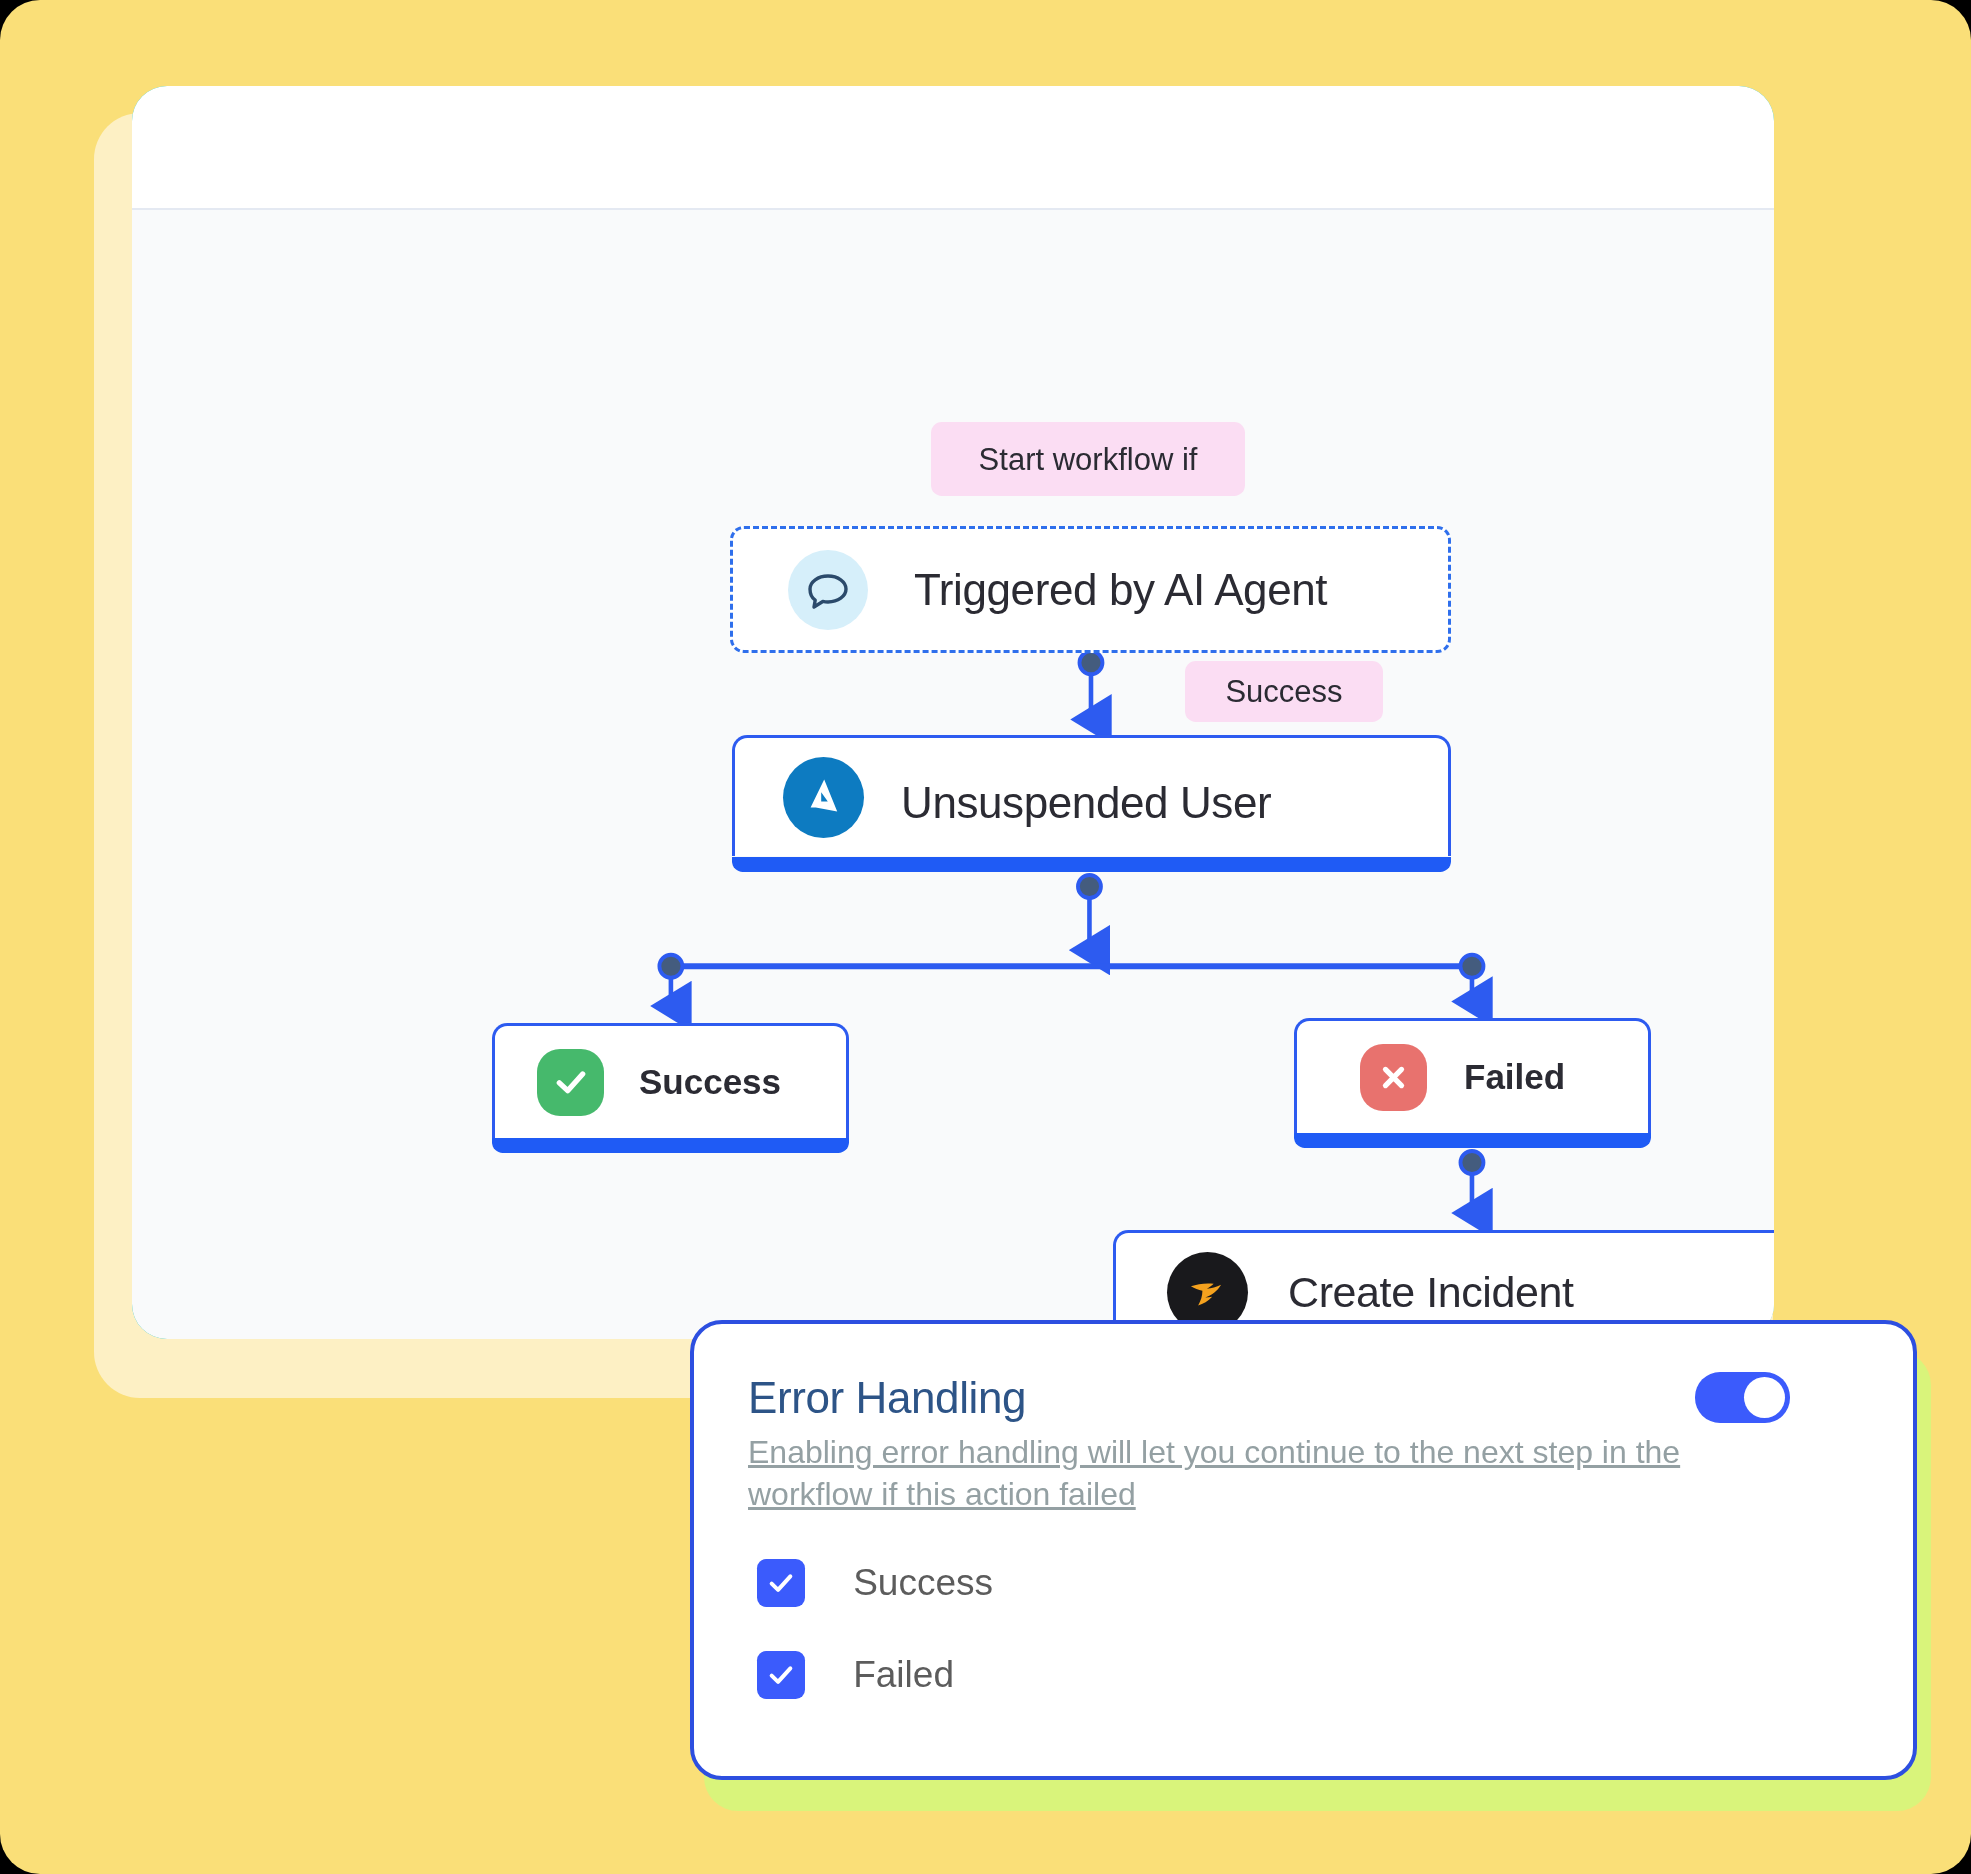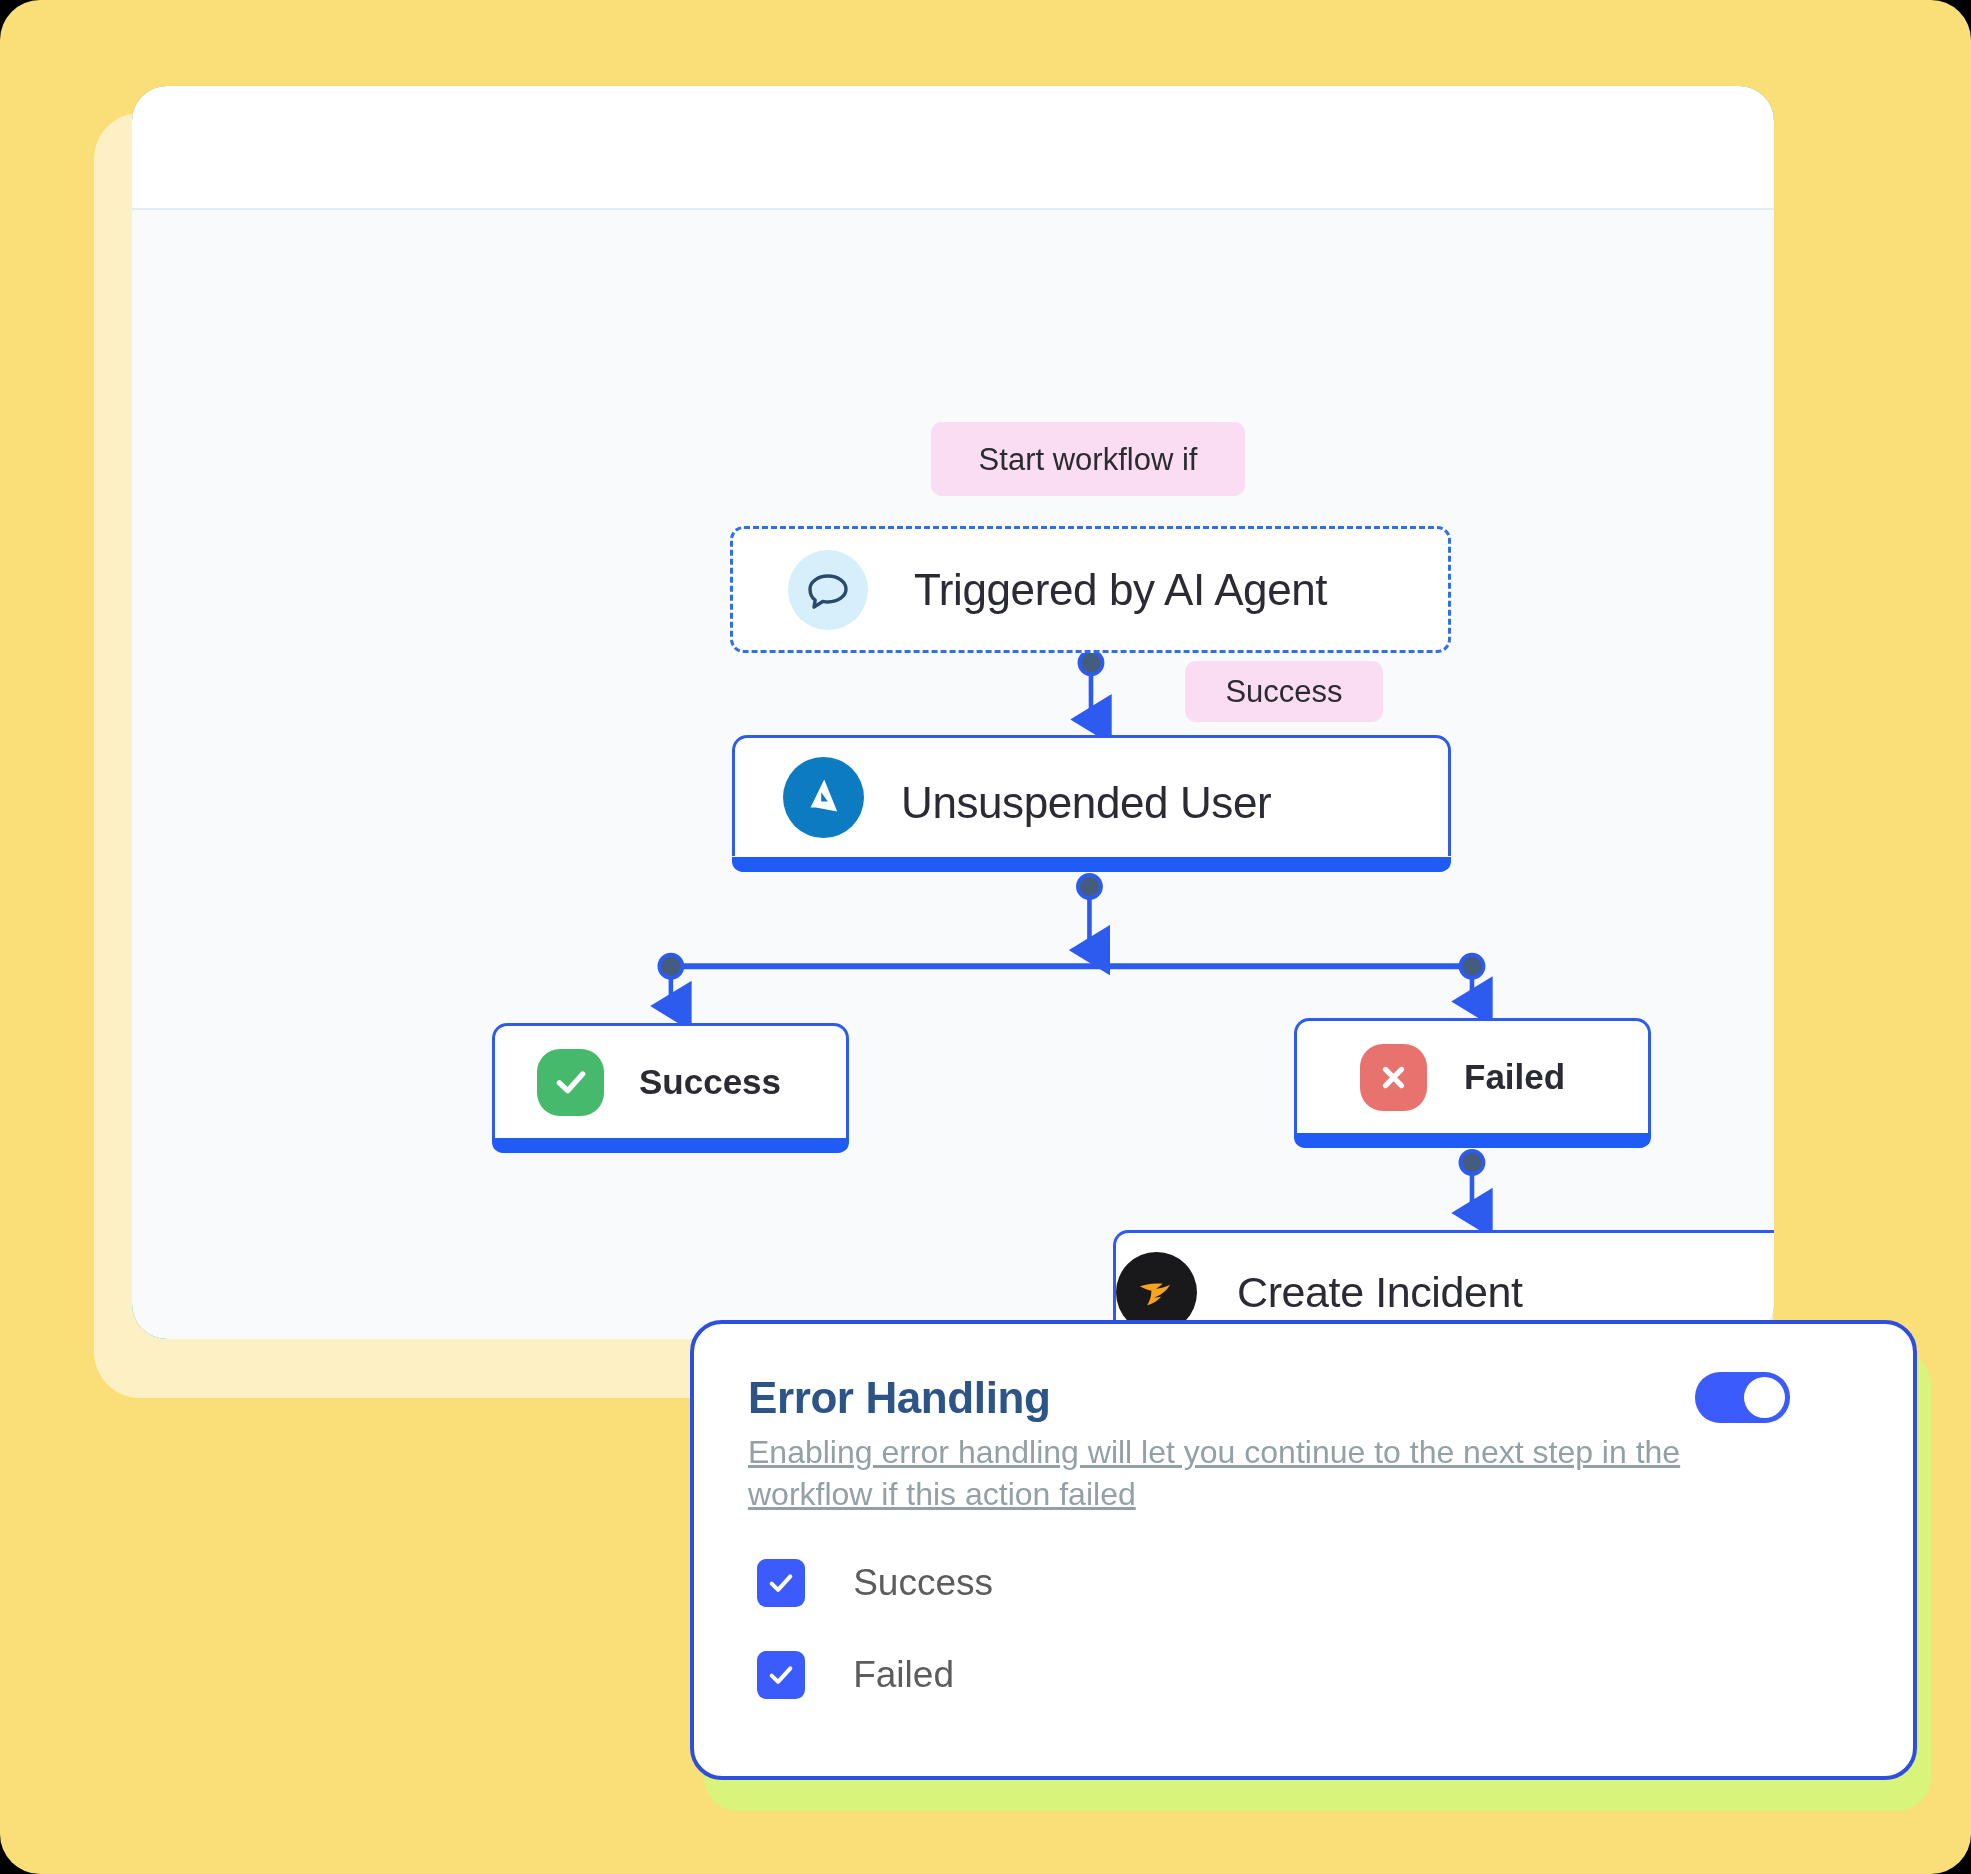--- a/index.html
+++ b/index.html
@@ -152,21 +152,21 @@
   #node-azure .node-label { font-size: 44px; margin-left: 37px; letter-spacing: -0.4px; margin-top: 12px; }
 
   #node-success { left: 360px; top: 937px; width: 357px; height: 115px; padding-left: 42px; }
   #bar-success  { left: 360px; top: 1052px; width: 357px; height: 14.6px; }
   #node-success .node-label { font-size: 35px; font-weight: bold; margin-left: 35px; }
 
   #node-failed { left: 1162px; top: 932px; width: 357px; height: 115px; padding-left: 63px; }
   #bar-failed  { left: 1162px; top: 1047px; width: 357px; height: 14.6px; }
   #node-failed .node-label { font-size: 35px; font-weight: bold; margin-left: 37px; }
 
-  #node-incident { left: 981px; top: 1144px; width: 728px; height: 121px; }
+  #node-incident { left: 981px; top: 1144px; width: 728px; height: 121px; padding-left: 51px; }
   #node-incident .node-label { font-size: 43px; margin-left: 40px; letter-spacing: -0.4px; }
 
   
   .squircle {
     width: 67px;
     height: 67px;
     border-radius: 23px / 23px;
     display: flex;
     align-items: center;
     justify-content: center;
@@ -211,21 +211,21 @@
     box-sizing: border-box;
     padding: 43px 54px;
   }
   #panel-header {
     display: flex;
     align-items: center;
     height: 61px;
   }
   #panel-title {
     font-size: 44px;
-    font-weight: bold;
+    font-weight: normal;
     color: #2D5487;
     letter-spacing: -0.4px;
   }
   #toggle {
     margin-left: auto;
     margin-right: 69px;
     width: 95px;
     height: 51px;
     border-radius: 25px;
     background: #3B5BFC;

